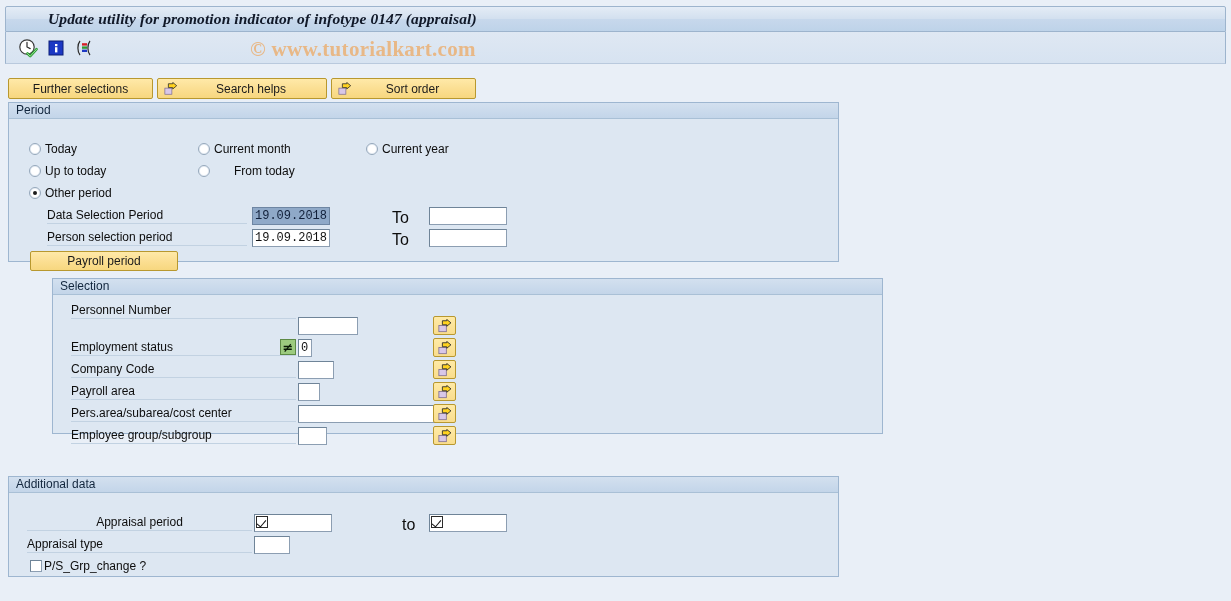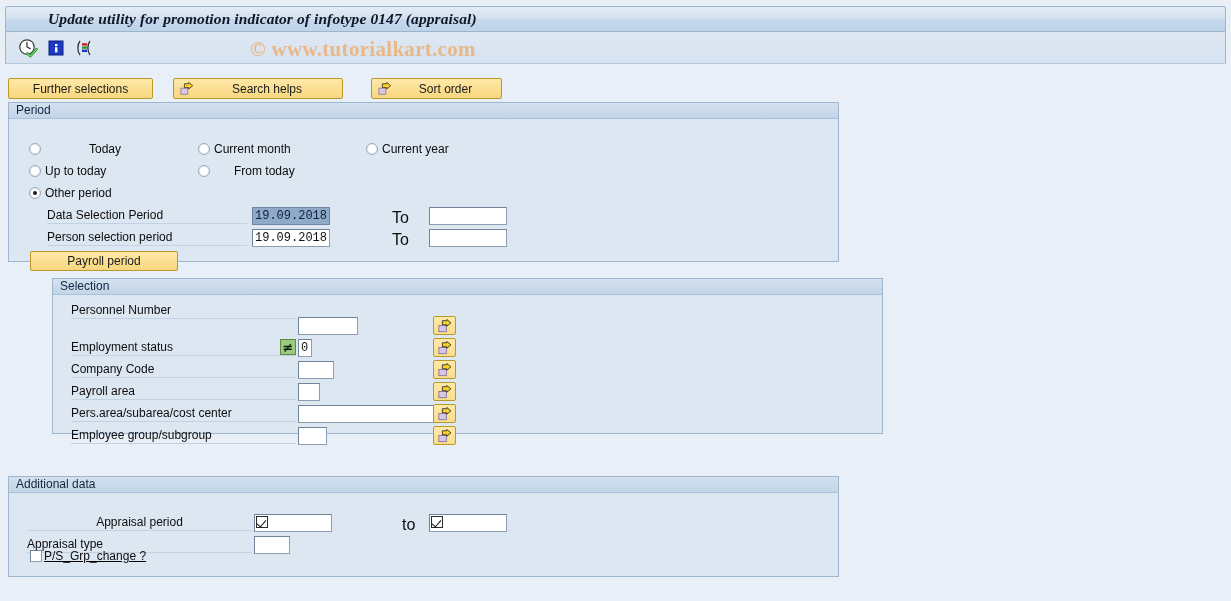--- a/index.html
+++ b/index.html
@@ -68,39 +68,39 @@
     white-space: nowrap;
     user-select: none;
     letter-spacing: .3px;
   }
 
   
   .btnrow {
     position: absolute;
     left: 8px; top: 78px;
     display: flex;
-    gap: 20px;
+    gap: 4px;
   }
   .sapbtn {
     height: 21px;
     background: linear-gradient(to bottom, #ffe9a8 0%, #fbdf93 50%, #f7d77f 100%);
     border: 1px solid #b8982f;
     border-radius: 2px;
     font-size: 12px;
     color: #1b1b1b;
     display: flex; align-items: center; justify-content: center;
     cursor: pointer;
     padding: 0 6px;
     white-space: nowrap;
   }
   .sapbtn .lbl { flex: 1; text-align: center; }
   .sapbtn .ai { margin-right: 4px; flex: 0 0 auto; display: flex; }
   #btn-further-selections { width: 145px; }
   #btn-search-helps { width: 170px; }
-  #btn-sort-order { width: 131px; margin-left: 8px; }
+  #btn-sort-order { width: 145px; }
 
   
   .group {
     position: absolute;
     left: 8px;
     width: 831px;
     background: #dde7f2;
     border: 1px solid #9eb6d0;
   }
   .group-hdr {
@@ -300,21 +300,21 @@
         </svg>
       </span>
       <span class="lbl">Sort order</span>
     </div>
   </div>
 
   <div class="group" id="group-period">
     <div class="group-hdr">Period</div>
     <div class="group-body">
 
-      <div class="radio-row" style="left:20px; top:23px;gap:44px;">
+      <div class="radio-row" style="left:20px; top:23px;">
         <span class="radio"></span>
         <span class="radio-label">Today</span>
       </div>
 
       <div class="radio-row" style="left:189px; top:23px;">
         <span class="radio"></span>
         <span class="radio-label">Current month</span>
       </div>
 
       <div class="radio-row" style="left:357px; top:23px;">
@@ -425,20 +425,20 @@
       </div>
       <div class="plain-label" style="left:393px; top:23px;">to</div>
       <div class="inp-wrap" style="left:420px; top:21px;">
         <input class="inp" style="position: relative; left: 0px; top: 0px; width: 78px; padding-left: 17px;" value="">
         <span class="inp-chk"></span>
       </div>
 
       <div class="flabel" style="left:18px; top:43px; width:225px;">Appraisal type</div>
       <input class="inp" style="left: 245px; top: 43px; width: 36px;" value="">
 
-      <div class="cbrow" style="left:21px; top:56px;text-decoration:underline;">
+      <div class="cbrow" style="left:21px; top:66px;">
         <span class="cbox"></span>
         <span class="radio-label">P/S_Grp_change ?</span>
       </div>
     </div>
   </div>
 
 </div>
 
 </body></html>

